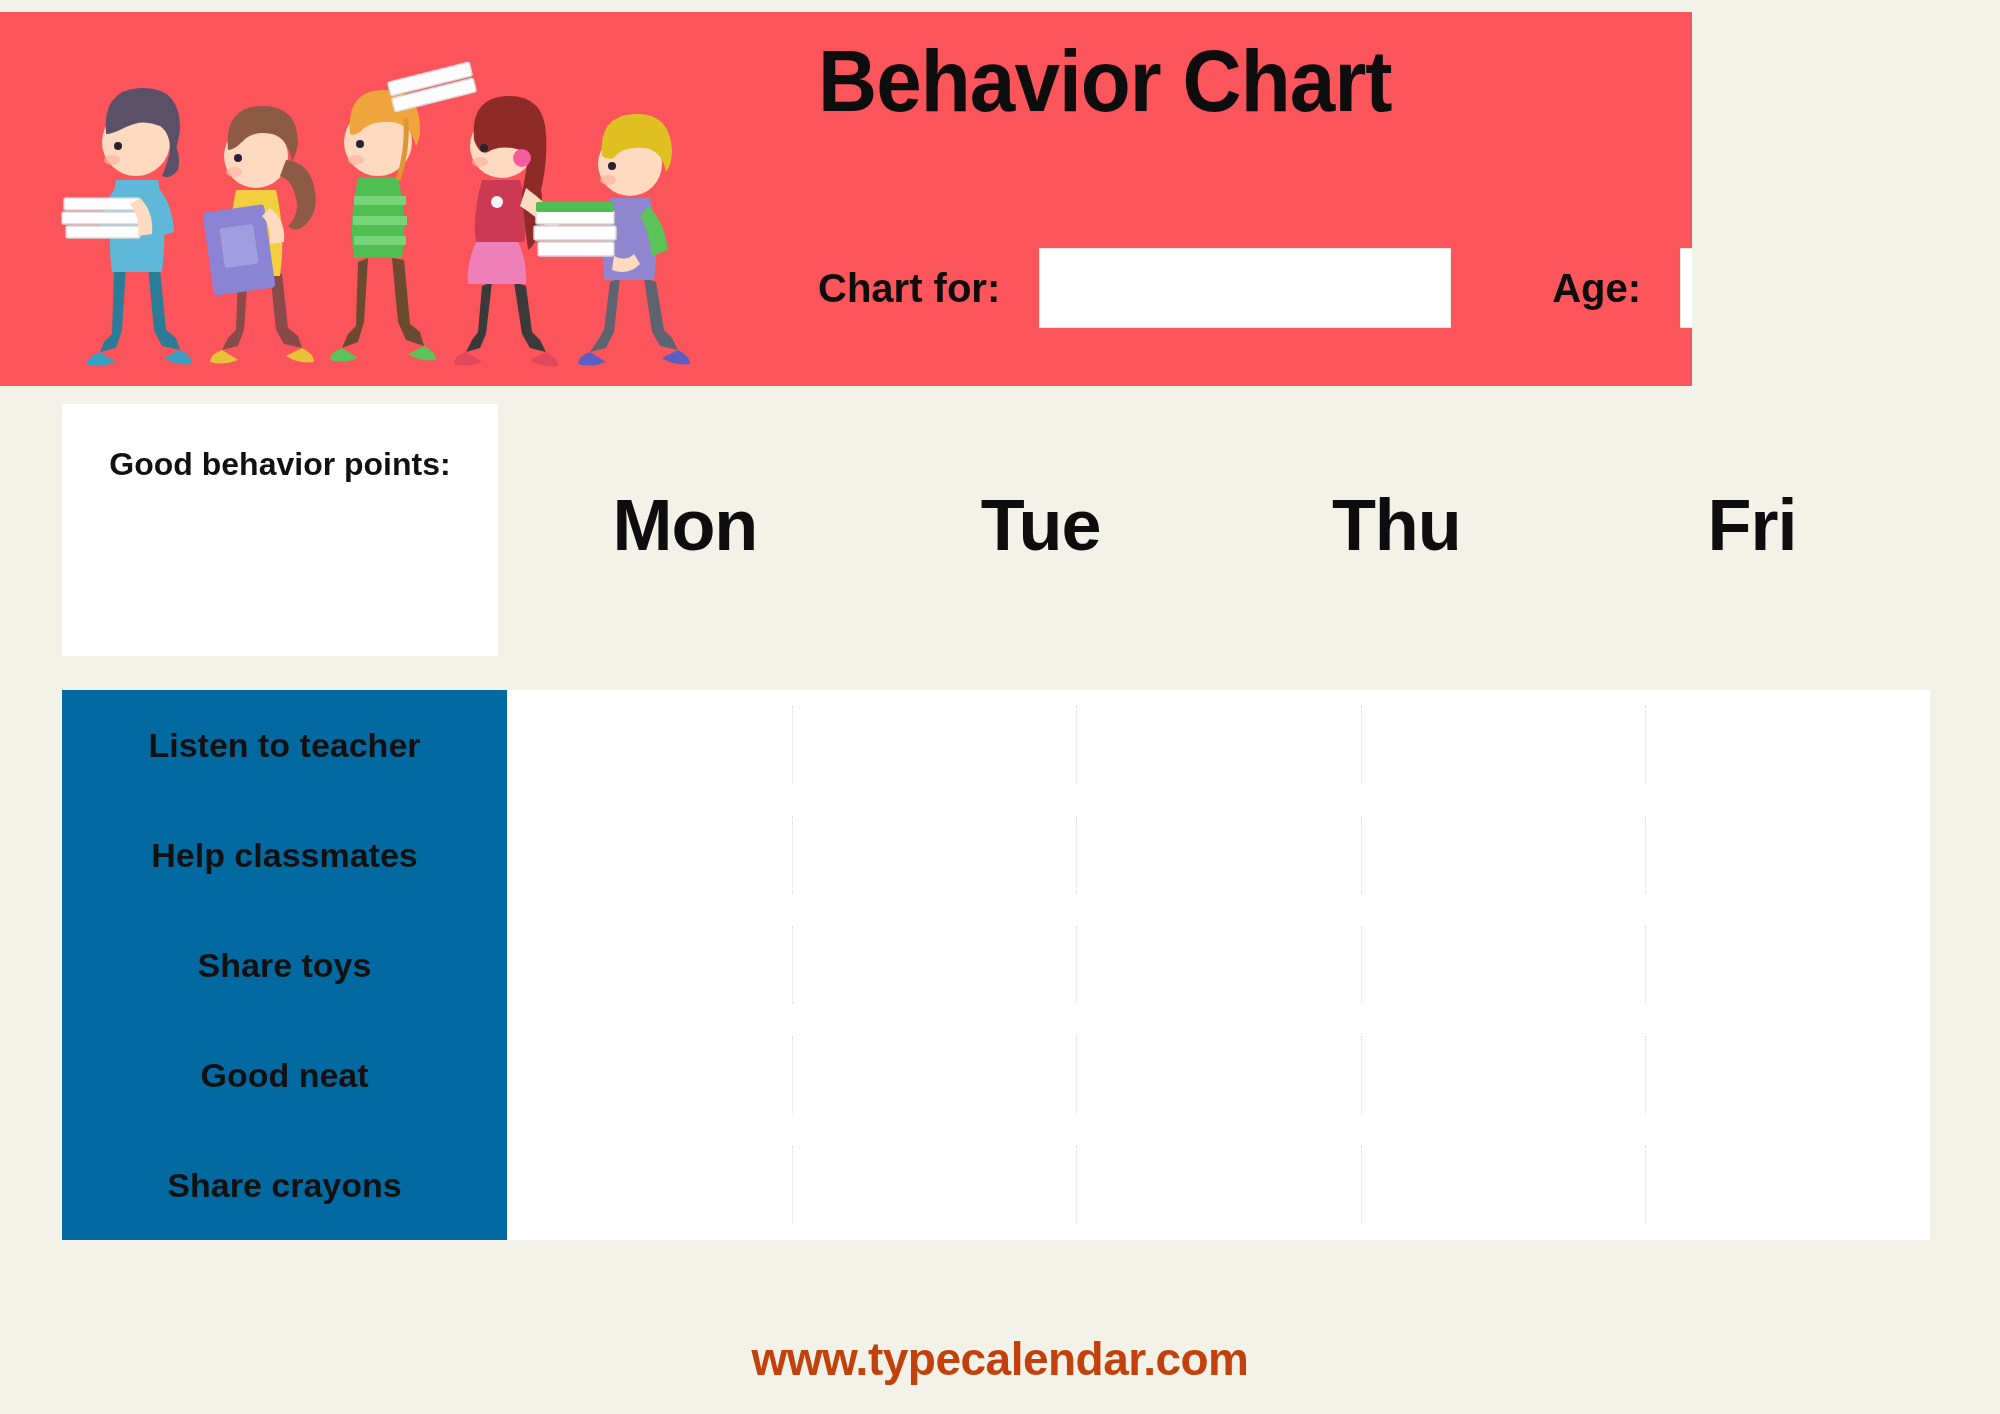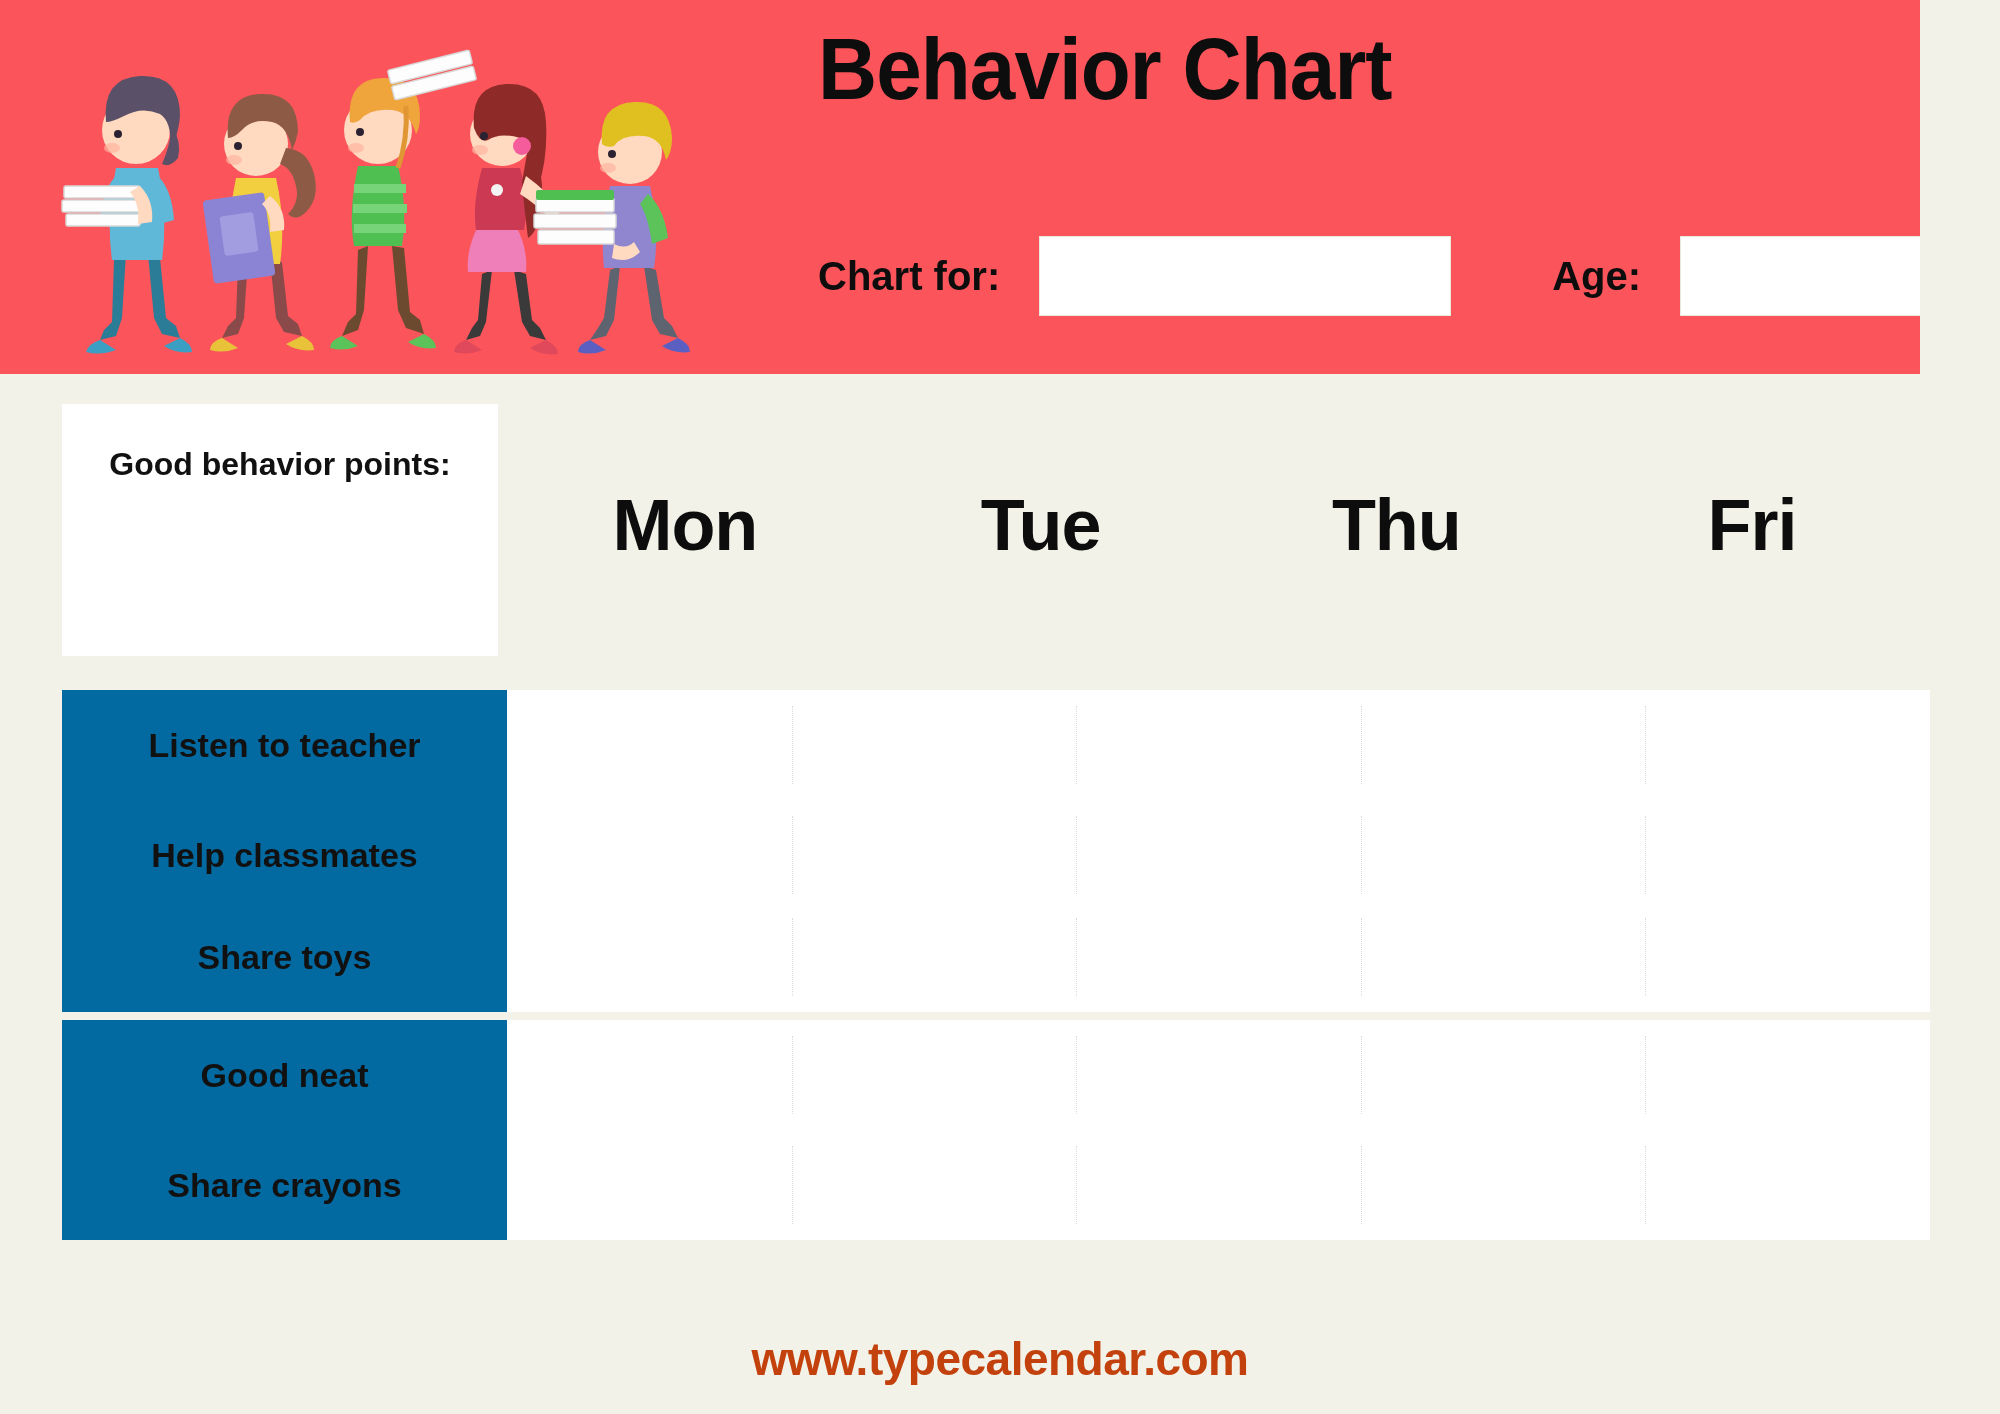--- a/index.html
+++ b/index.html
@@ -18,22 +18,22 @@
     position: relative;
     width: 2000px;
     height: 1414px;
     background: #f2f2e8;
   }
 
   
   .header {
     position: absolute;
     left: 0;
-    top: 0;
-    width: 1920px;
+    top: 12px;
+    width: 1692px;
     height: 374px;
     background: #fb555b;
     overflow: hidden;
   }
 
   .kids-art {
     position: absolute;
     left: 30px;
     top: 18px;
     width: 760px;
@@ -320,21 +320,21 @@
       <div class="row-label">Help classmates</div>
       <div class="row-cells">
         <div class="row-cell"></div>
         <div class="row-cell"></div>
         <div class="row-cell"></div>
         <div class="row-cell"></div>
         <div class="row-cell"></div>
       </div>
     </div>
 
-    <div class="beh-row" style="top:212px;">
+    <div class="beh-row" style="top:220px;">
       <div class="row-label">Share toys</div>
       <div class="row-cells">
         <div class="row-cell"></div>
         <div class="row-cell"></div>
         <div class="row-cell"></div>
         <div class="row-cell"></div>
         <div class="row-cell"></div>
       </div>
     </div>
 

